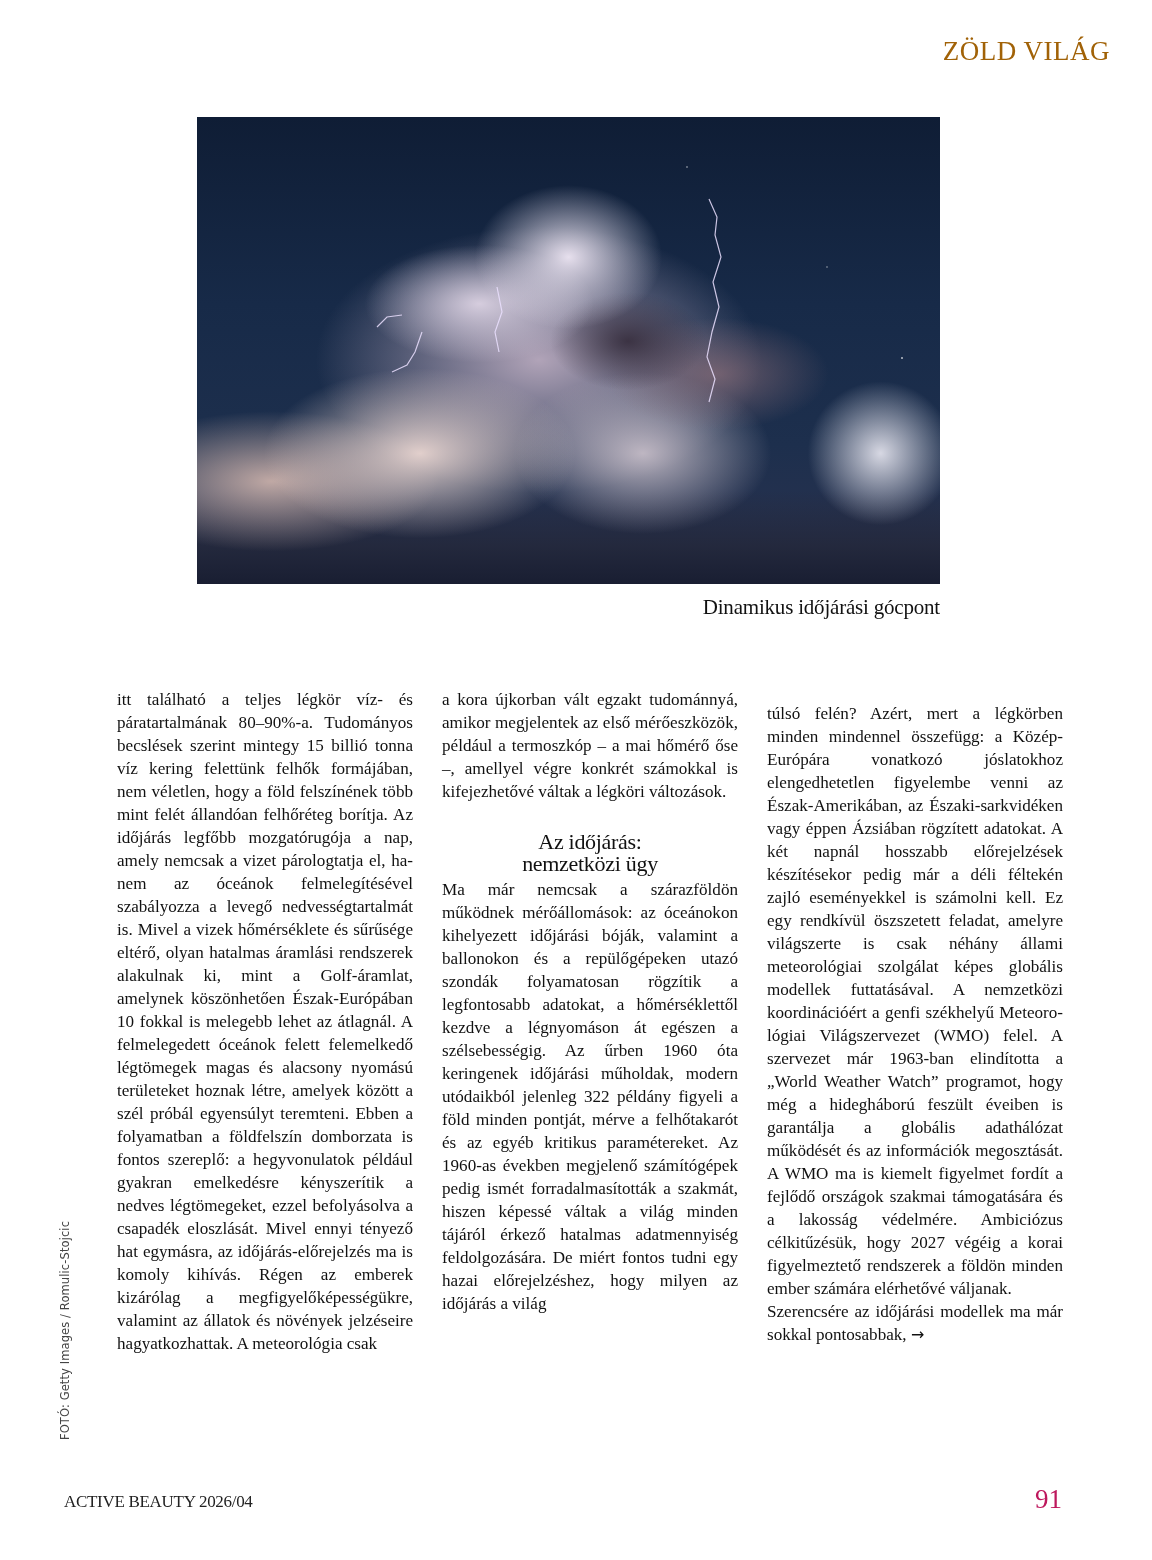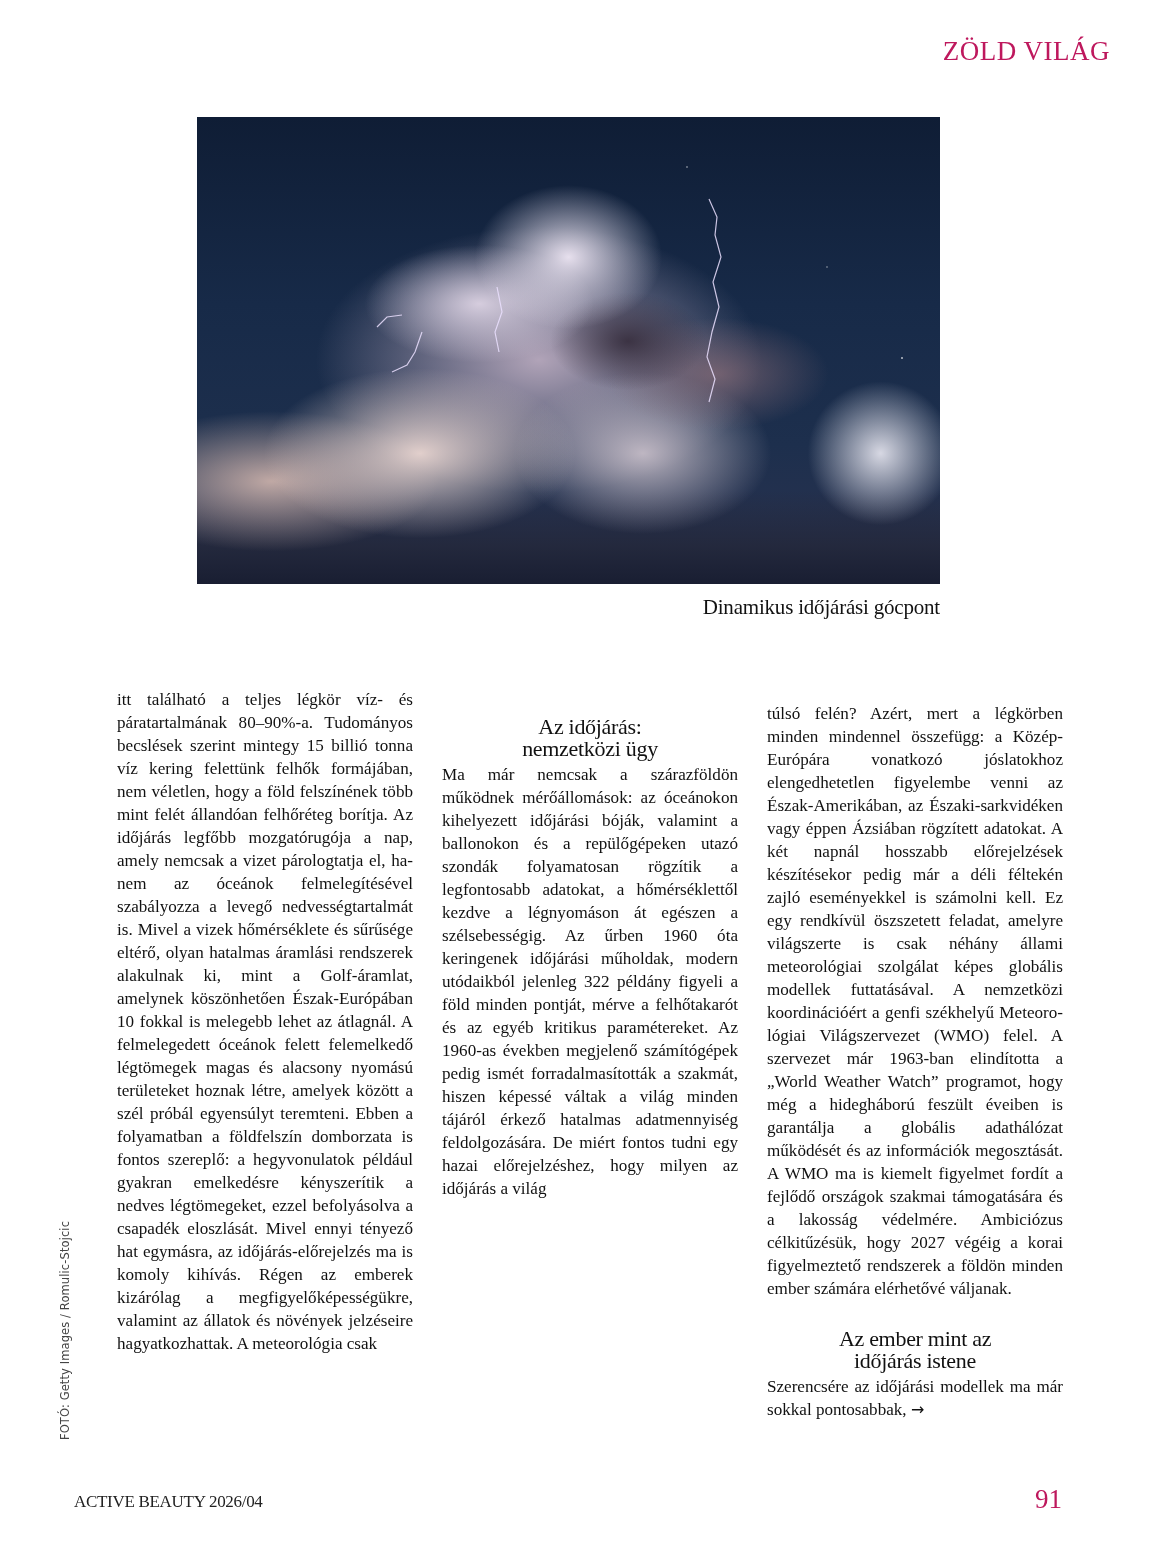--- a/index.html
+++ b/index.html
@@ -2,21 +2,21 @@
 <html><head>
   <meta charset="utf-8">
   <style>
     * { margin: 0; padding: 0; box-sizing: border-box; }
     html, body { width: 1152px; height: 1560px; background: #ffffff; overflow: hidden; }
     body { position: relative; font-family: "Liberation Serif", "DejaVu Serif", serif; color: #111; }
 
     .section-label {
       position: absolute; top: 36px; right: 42px;
       font-family: "Liberation Serif", serif; font-size: 27px; letter-spacing: 0.5px;
-      color: #be185d; font-weight: normal;
+      color: #a16207; font-weight: normal;
     }
 
     .photo {
       position: absolute; left: 197px; top: 117px; width: 743px; height: 467px;
       overflow: hidden;
       background:
         radial-gradient(ellipse 18% 22% at 50% 30%, rgba(240,232,245,0.95), rgba(240,232,245,0) 70%),
         radial-gradient(ellipse 22% 18% at 38% 40%, rgba(226,216,232,0.9), rgba(226,216,232,0) 70%),
         radial-gradient(ellipse 14% 14% at 58% 48%, rgba(50,40,55,0.85), rgba(50,40,55,0) 75%),
         radial-gradient(ellipse 20% 16% at 70% 55%, rgba(140,110,120,0.7), rgba(140,110,120,0) 75%),
@@ -57,21 +57,21 @@
     }
     .arrow { font-family: "DejaVu Sans", sans-serif; font-size: 16px; }
 
     .credit {
       position: absolute; left: 58px; top: 1440px; transform-origin: 0 0; transform: rotate(-90deg);
       font-family: "DejaVu Sans", sans-serif; font-size: 11.5px; color: #444; white-space: nowrap;
       letter-spacing: 0.1px;
     }
 
     .footer-left {
-      position: absolute; left: 74px; top: 1492px;
+      position: absolute; left: 64px; top: 1492px;
       font-family: "Liberation Serif", serif; font-size: 17px; color: #222; letter-spacing: -0.3px;
     }
     .footer-right {
       position: absolute; right: 90px; top: 1484px;
       font-family: "Liberation Serif", serif; font-size: 27px; color: #be185d;
     }
   </style>
 </head>
 <body>
 
@@ -95,26 +95,26 @@
 
 <div class="caption">
   <div class="caption-title">Dinamikus időjárási gócpont</div>
 </div>
 
 <div class="col col1">
   <p>itt található a teljes légkör víz- és páratartalmának 80–90%-a. Tudo­mányos becslések szerint mintegy 15 billió tonna víz kering felettünk fel­hők formájában, nem véletlen, hogy a föld felszínének több mint felét állan­dóan felhőréteg borítja. Az időjárás legfőbb mozgatórugója a nap, amely nemcsak a vizet párologtatja el, ha­nem az óceánok felmelegítésével szabályozza a levegő nedvességtar­talmát is. Mivel a vizek hőmérsékle­te és sűrűsége eltérő, olyan hatalmas áramlási rendszerek alakulnak ki, mint a Golf-áramlat, amelynek kö­szönhetően Észak-Európában 10 fokkal is melegebb lehet az átlagnál. A felmelegedett óceánok felett fel­emelkedő légtömegek magas és ala­csony nyomású területeket hoznak létre, amelyek között a szél próbál egyensúlyt teremteni. Ebben a fo­lyamatban a földfelszín domborzata is fontos szereplő: a hegyvonulatok például gyakran emelkedésre kény­szerítik a nedves légtömegeket, ezzel befolyásolva a csapadék eloszlását. Mivel ennyi tényező hat egymásra, az időjárás-előrejelzés ma is komoly kihívás. Régen az emberek kizárólag a megfigyelőképességükre, valamint az állatok és növények jelzéseire ha­gyatkozhattak. A meteorológia csak</p>
 </div>
 
 <div class="col col2">
+  <p>a kora újkorban vált egzakt tudo­mánnyá, amikor megjelentek az első mérőeszközök, például a termoszkóp – a mai hőmérő őse –, amellyel végre konkrét számokkal is kifejezhetővé váltak a légköri változások.</p>
   <div class="subhead" style="padding:0 50px;">Az időjárás: nemzetközi ügy</div>
   <p>Ma már nemcsak a szárazföldön működnek mérőállomások: az óce­ánokon kihelyezett időjárási bóják, valamint a ballonokon és a repülőgé­peken utazó szondák folyamatosan rögzítik a legfontosabb adatokat, a hőmérséklettől kezdve a légnyomá­son át egészen a szélsebességig. Az űrben 1960 óta keringenek időjárási műholdak, modern utódaikból jelen­leg 322 példány figyeli a föld minden pontját, mérve a felhőtakarót és az egyéb kritikus paramétereket. Az 1960-as években megjelenő számító­gépek pedig ismét forradalmasították a szakmát, hiszen képessé váltak a világ minden tájáról érkező hatalmas adatmennyiség feldolgozására. De miért fontos tudni egy hazai előrejel­zéshez, hogy milyen az időjárás a világ</p>
 </div>
 
 <div class="col col3">
   <p>túlsó felén? Azért, mert a légkörben minden mindennel összefügg: a Kö­zép-Európára vonatkozó jóslatokhoz elengedhetetlen figyelembe venni az Észak-Amerikában, az Északi-sark­vidéken vagy éppen Ázsiában rögzí­tett adatokat. A két napnál hosszabb előrejelzések készítésekor pedig már a déli féltekén zajló eseményekkel is számolni kell. Ez egy rendkívül ösz­szetett feladat, amelyre világszerte is csak néhány állami meteorológiai szolgálat képes globális modellek futtatásával. A nemzetközi koordi­nációért a genfi székhelyű Meteoro­lógiai Világszervezet (WMO) felel. A szervezet már 1963-ban elindította a „World Weather Watch” programot, hogy még a hidegháború feszült éve­iben is garantálja a globális adathá­lózat működését és az információk megosztását. A WMO ma is kiemelt figyelmet fordít a fejlődő országok szakmai támogatására és a lakosság védelmére. Ambiciózus célkitűzésük, hogy 2027 végéig a korai figyelmezte­tő rendszerek a földön minden ember számára elérhetővé váljanak.</p>
-  <div class="subhead" style="padding:0 60px;">Az ember mint az időjárás istene</div>
   <p><span>Szerencsére az időjárási modellek ma már sokkal pontosabbak,</span> <span class="arrow">→</span></p>
 </div>
 
 <div class="credit">FOTÓ: Getty Images / Romulic-Stojcic</div>
 
 <div class="footer-left">ACTIVE BEAUTY 2026/04</div>
 <div class="footer-right">91</div>
 
 </body></html>

